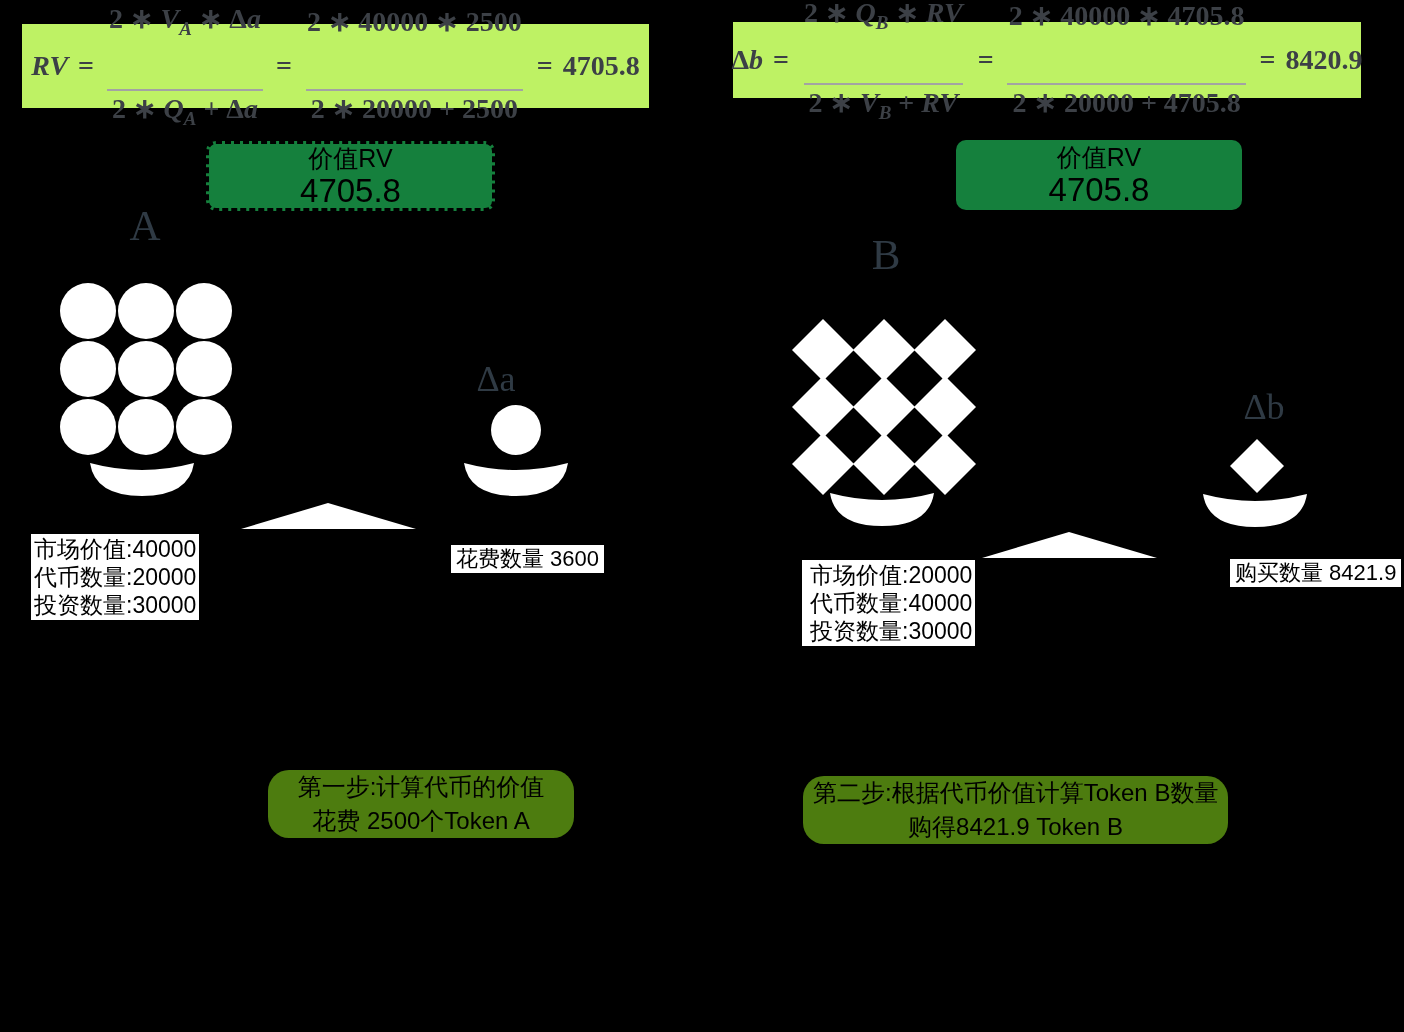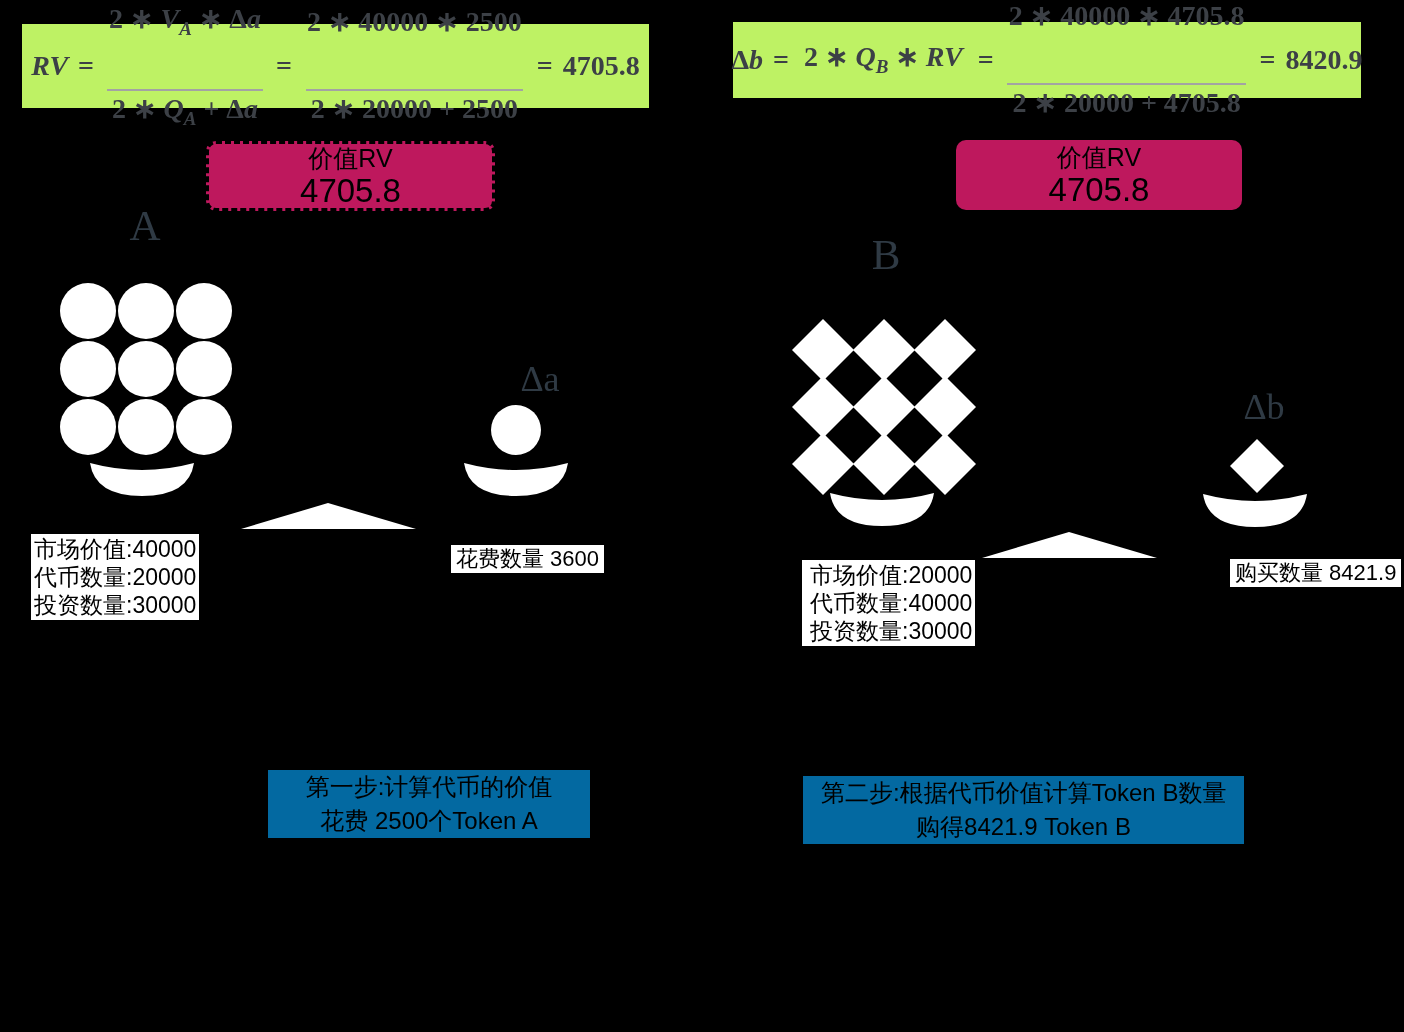--- a/index.html
+++ b/index.html
@@ -16,21 +16,21 @@
     font-family:"Liberation Serif", serif; color:#3c4046; font-size:28px; line-height:1.1;
   }
   .formula .var { font-style:italic; }
   .formula sub { font-size:19px; font-style:italic; line-height:1; }
   .frac { display:inline-flex; flex-direction:column; align-items:center; text-align:center;gap:48px; }
   .frac .num { padding:0 5px 3px; white-space:nowrap; }
   .frac .den { border-top:2px solid #a3a3a3; padding:3px 5px 0; white-space:nowrap; }
 
   
   .rv-box {
-    position:absolute; background:#be185d; border-radius:10px; color:#000;
+    position:absolute; background:#15803d; border-radius:10px; color:#000;
     display:flex; flex-direction:column; align-items:center; justify-content:center;
     box-sizing:border-box; text-align:center;
   }
   .rv-box .rv-title { font-size:25px; line-height:29px; }
   .rv-box .rv-value { font-size:33px; line-height:35px; }
   .rv-dashed { border:3px dashed #000; }
 
   
   .pile-label {
     position:absolute; font-family:"Liberation Serif", serif; color:#2f3a44;
@@ -44,22 +44,22 @@
   }
 
   
   .tag {
     position:absolute; background:#fff; color:#000; font-size:22px; line-height:28px;
     padding:0 5px; white-space:nowrap;
   }
 
   
   .step-box {
-    position:absolute; background:#0369a1; color:#000; font-size:24px; line-height:34px;
-    text-align:center; white-space:nowrap; padding:0 18px;
+    position:absolute; background:#4d7c0f; color:#000; font-size:24px; line-height:34px;
+    text-align:center; white-space:nowrap; padding:0 10px;border-radius:21px;
   }
 
   .shape { position:absolute; display:block; }
   .shape * { fill:#ffffff; }
 </style>
 </head>
 <body>
 
 <div class="canvas">
 
@@ -80,20 +80,21 @@
       <span>4705.8</span>
     </div>
   </div>
 
   <div class="whitebox formula-box" style="left:733px; top:22px; width:628px; height:76px;">
     <div class="formula">
       <span><span>Δ</span><span class="var">b</span></span>
       <span>=</span>
       <span class="frac">
         <span class="num"><span>2 ∗ </span><span class="var">Q</span><sub>B</sub><span> ∗ </span><span class="var">RV</span></span>
+        <span class="den"><span>2 ∗ </span><span class="var">V</span><sub>B</sub><span> + </span><span class="var">RV</span></span>
       </span>
       <span>=</span>
       <span class="frac">
         <span class="num">2 ∗ 40000 ∗ 4705.8</span>
         <span class="den">2 ∗ 20000 + 4705.8</span>
       </span>
       <span>=</span>
       <span>8420.9</span>
     </div>
   </div>
@@ -119,21 +120,21 @@
       <circle cx="146" cy="88" r="28"></circle>
       <circle cx="30" cy="146" r="28"></circle>
       <circle cx="88" cy="146" r="28"></circle>
       <circle cx="146" cy="146" r="28"></circle>
     </svg>
 
     <svg class="shape" style="left:89px; top:460px;" width="106" height="37" viewBox="0 0 106 37">
       <path d="M1,3 Q53,17 105,3 Q100,36 53,36 Q6,36 1,3 Z"></path>
     </svg>
 
-    <div class="pile-label" style="left:510px; top:358px; width:60px; font-size:36px;">Δa</div>
+    <div class="pile-label" style="left:466px; top:358px; width:60px; font-size:36px;">Δa</div>
 
     <svg class="shape" style="left:490px; top:404px;" width="52" height="52" viewBox="0 0 52 52">
       <circle cx="26" cy="26" r="25"></circle>
     </svg>
 
     <svg class="shape" style="left:463px; top:460px;" width="106" height="37" viewBox="0 0 106 37">
       <path d="M1,3 Q53,17 105,3 Q100,36 53,36 Q6,36 1,3 Z"></path>
     </svg>
 
     <svg class="shape" style="left:241px; top:503px;" width="175" height="27" viewBox="0 0 175 27">

